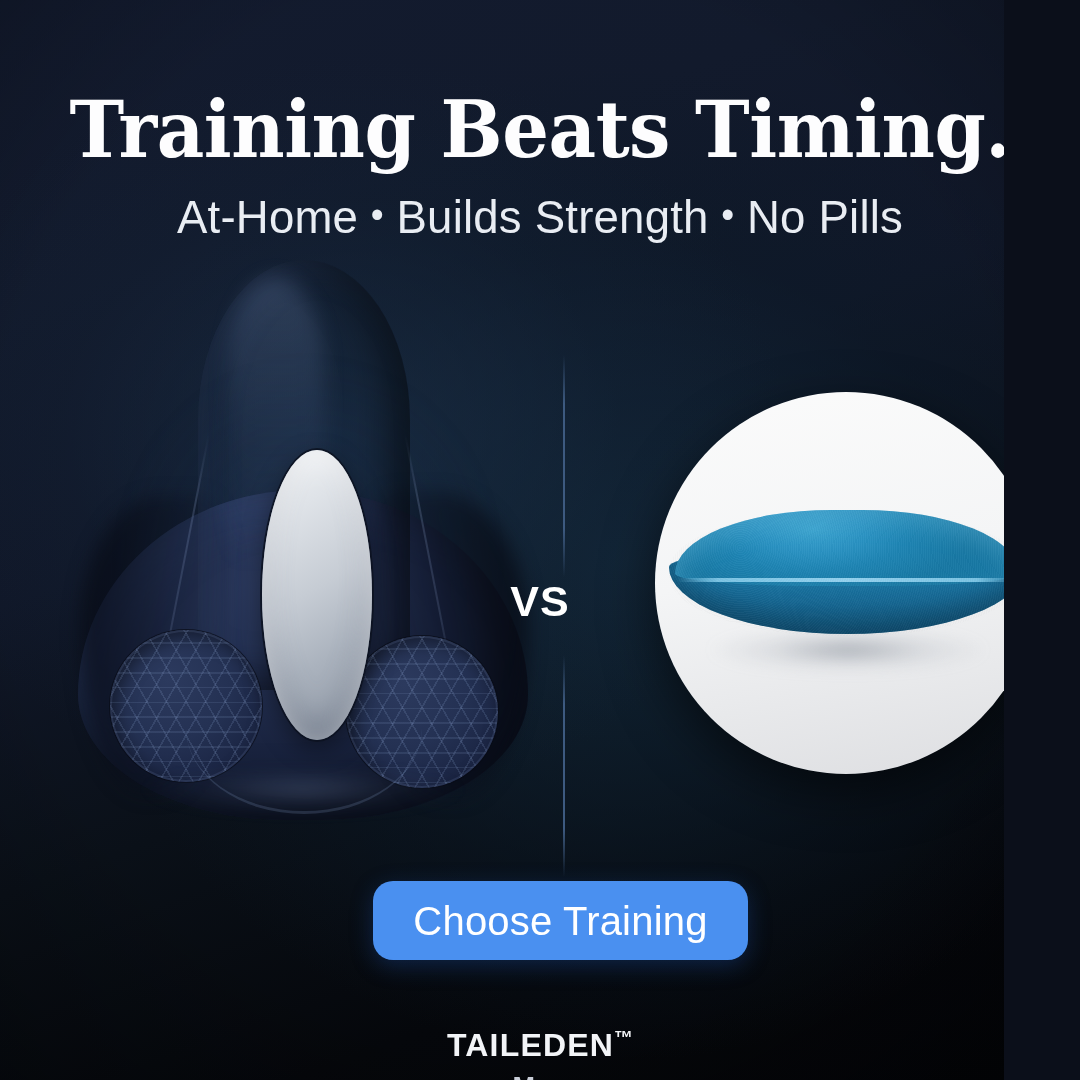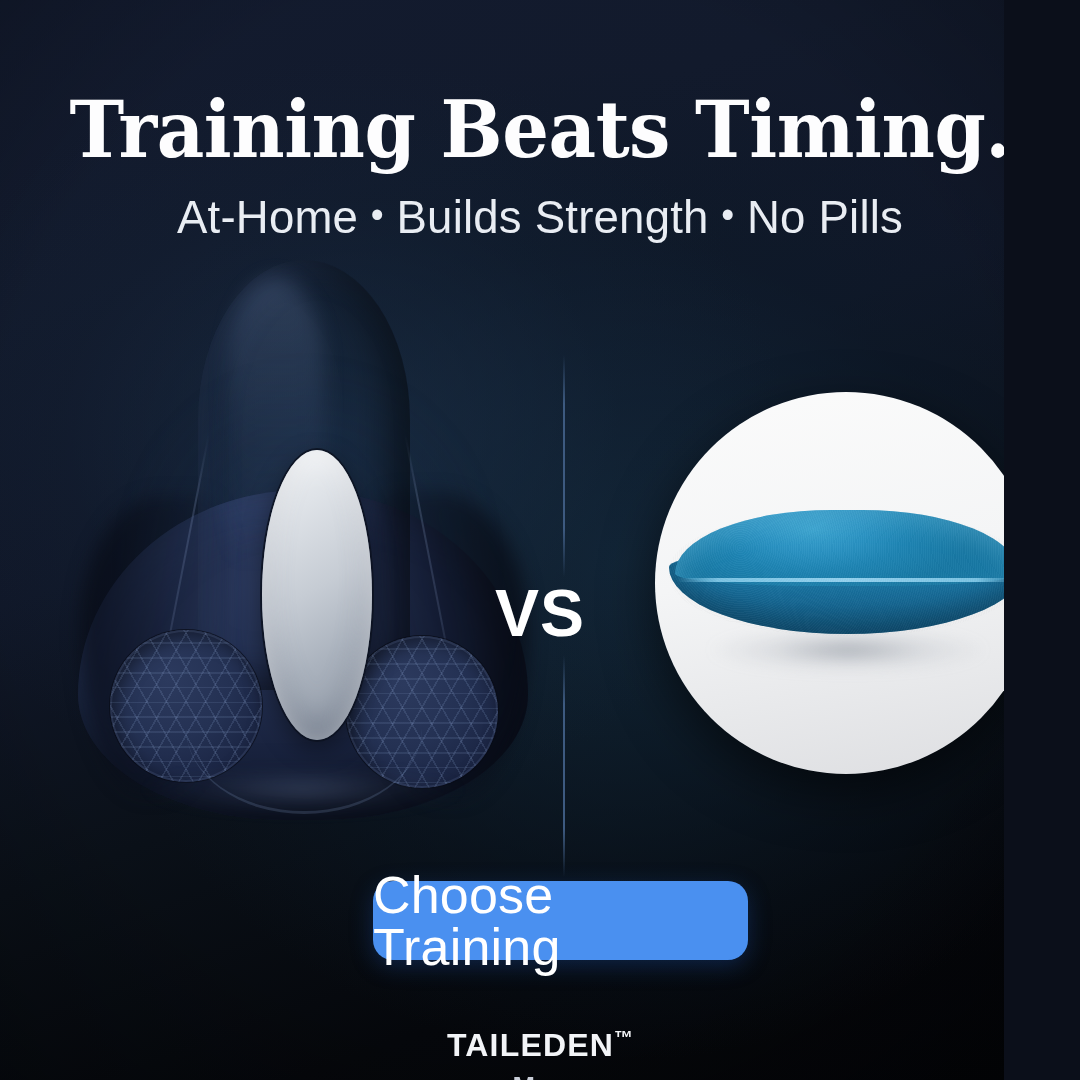--- a/index.html
+++ b/index.html
@@ -163,21 +163,21 @@
   
   .divider-top, .divider-bottom{
     position:absolute; left:563px; width:2px;
     background:linear-gradient(180deg, rgba(61,90,128,0) 0%, #3d5a80 22%, #3d5a80 78%, rgba(61,90,128,0) 100%);
   }
   .divider-top{ top:105px; height:222px; }
   .divider-bottom{ top:405px; height:222px; }
   .vs{
     position:absolute; left:0; top:330px; width:1080px; text-align:center;
     font-family:"Liberation Sans", sans-serif;
-    font-weight:700; font-size:66px; line-height:1;
+    font-weight:700; font-size:43px; line-height:1;
     color:#ffffff; letter-spacing:1px;
   }
 
   
   .pill-circle{
     position:absolute; left:655px; top:142px; width:382px; height:382px;
     border-radius:50%;
     background:linear-gradient(170deg, #fbfbfb 0%, #f4f5f6 45%, #e9eaec 72%, #dddee1 100%);
     overflow:hidden;
     box-shadow:0 18px 52px rgba(0,0,0,0.55);
@@ -226,21 +226,21 @@
     border-radius:20px;
     background:#4a90f0;
     border:none;
     display:flex; align-items:center; justify-content:center;
     cursor:pointer;
     box-shadow:0 6px 22px rgba(30,80,170,0.35);
     z-index:7;
   }
   .cta-label{
     font-family:"Liberation Sans", sans-serif;
-    font-weight:400; font-size:52px; line-height:1;
+    font-weight:400; font-size:40px; line-height:1;
     color:#ffffff; letter-spacing:0.2px;
   }
 
   
   .brand{
     position:absolute; left:0; top:1028px; width:1080px; text-align:center; z-index:7;
   }
   .brand-name{
     font-family:"Liberation Sans", sans-serif;
     font-weight:700; font-size:32px; line-height:1;

